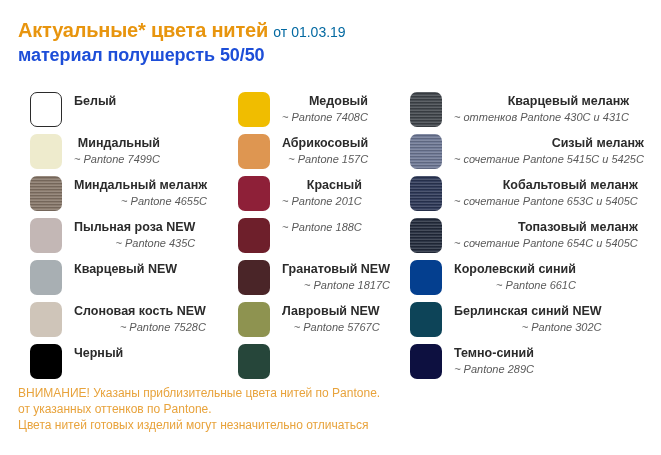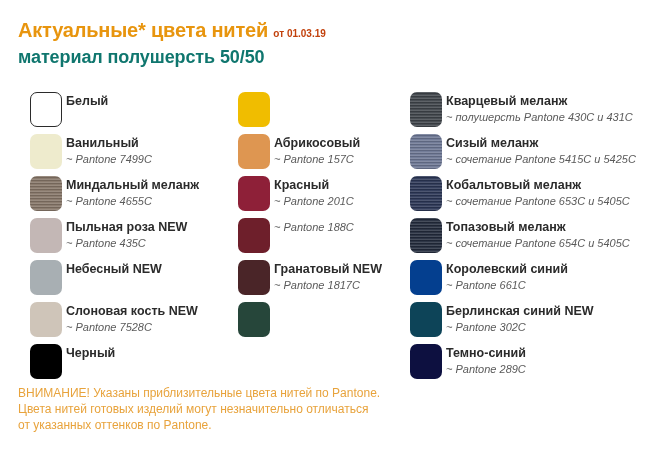--- a/index.html
+++ b/index.html
@@ -24,29 +24,29 @@
   }
   .title-line1 {
     font-size: 20px;
     font-weight: bold;
     color: #E8950E;
     letter-spacing: -0.2px;
     line-height: 24px;
     white-space: nowrap;
   }
   .title-line1 .date {
-    font-size: 10px;
-    font-weight: bold;
-    color: #c2410c;
+    font-size: 14px;
+    font-weight: normal;
+    color: #0369a1;
     letter-spacing: 0;
   }
   .title-line2 {
     font-size: 18px;
     font-weight: bold;
-    color: #0f766e;
+    color: #1d4ed8;
     line-height: 23px;
     letter-spacing: -0.1px;
     white-space: nowrap;
   }
 
   
   .columns {
     position: absolute;
     left: 0;
     top: 92px;
@@ -90,22 +90,23 @@
       rgba(255,255,255,0.16) 1px,
       rgba(0,0,0,0.13) 1px,
       rgba(0,0,0,0.13) 2px,
       rgba(255,255,255,0.05) 2px,
       rgba(255,255,255,0.05) 3px
     );
     pointer-events: none;
   }
 
   .labels {
-    margin-left: 4px;
+    margin-left: 12px;
     padding-top: 1px;
+    text-align: right;
   }
   .name {
     font-size: 12.5px;
     font-weight: bold;
     color: #2B2B2B;
     line-height: 16px;
     white-space: nowrap;
   }
   .pantone {
     font-size: 11px;
@@ -143,61 +144,65 @@
   <div class="column col-1">
       <div class="swatch-row">
         <div class="swatch outlined" style="background-color: rgb(255, 255, 255);"></div>
         <div class="labels">
           <div class="name">Белый</div>
         </div>
       </div>
       <div class="swatch-row">
         <div class="swatch" style="background-color: rgb(238, 235, 205);"></div>
         <div class="labels">
-          <div class="name">Ванильный</div>
+          <div class="name">Миндальный</div>
           <div class="pantone">~ Pantone 7499C</div>
         </div>
       </div>
       <div class="swatch-row">
         <div class="swatch melange" style="background-color: rgb(133, 117, 103);"></div>
         <div class="labels">
           <div class="name">Миндальный меланж</div>
           <div class="pantone">~ Pantone 4655C</div>
         </div>
       </div>
       <div class="swatch-row">
         <div class="swatch" style="background-color: rgb(195, 183, 181);"></div>
         <div class="labels">
           <div class="name">Пыльная роза NEW</div>
           <div class="pantone">~ Pantone 435C</div>
         </div>
       </div>
       <div class="swatch-row">
         <div class="swatch" style="background-color: rgb(168, 175, 179);"></div>
         <div class="labels">
-          <div class="name">Небесный NEW</div>
+          <div class="name">Кварцевый NEW</div>
         </div>
       </div>
       <div class="swatch-row">
         <div class="swatch" style="background-color: rgb(207, 197, 185);"></div>
         <div class="labels">
           <div class="name">Слоновая кость NEW</div>
           <div class="pantone">~ Pantone 7528C</div>
         </div>
       </div>
       <div class="swatch-row">
         <div class="swatch" style="background-color: rgb(0, 0, 0);"></div>
         <div class="labels">
           <div class="name">Черный</div>
         </div>
       </div>
     </div>
   <div class="column col-2">
       <div class="swatch-row">
         <div class="swatch" style="background-color: rgb(240, 189, 0);"></div>
+        <div class="labels">
+          <div class="name">Медовый</div>
+          <div class="pantone">~ Pantone 7408C</div>
+        </div>
       </div>
       <div class="swatch-row">
         <div class="swatch" style="background-color: rgb(222, 150, 81);"></div>
         <div class="labels">
           <div class="name">Абрикосовый</div>
           <div class="pantone">~ Pantone 157C</div>
         </div>
       </div>
       <div class="swatch-row">
         <div class="swatch" style="background-color: rgb(142, 32, 56);"></div>
@@ -213,29 +218,36 @@
         </div>
       </div>
       <div class="swatch-row">
         <div class="swatch" style="background-color: rgb(74, 37, 40);"></div>
         <div class="labels">
           <div class="name">Гранатовый NEW</div>
           <div class="pantone">~ Pantone 1817C</div>
         </div>
       </div>
       <div class="swatch-row">
+        <div class="swatch" style="background-color: rgb(142, 147, 80);"></div>
+        <div class="labels">
+          <div class="name">Лавровый NEW</div>
+          <div class="pantone">~ Pantone 5767C</div>
+        </div>
+      </div>
+      <div class="swatch-row">
         <div class="swatch" style="background-color: rgb(38, 70, 58);"></div>
       </div>
     </div>
   <div class="column col-3">
       <div class="swatch-row">
         <div class="swatch melange" style="background-color: rgb(63, 68, 74);"></div>
         <div class="labels">
           <div class="name">Кварцевый меланж</div>
-          <div class="pantone">~ полушерсть Pantone 430C и 431C</div>
+          <div class="pantone">~ оттенков Pantone 430C и 431C</div>
         </div>
       </div>
       <div class="swatch-row">
         <div class="swatch melange" style="background-color: rgb(108, 118, 147);"></div>
         <div class="labels">
           <div class="name">Сизый меланж</div>
           <div class="pantone">~ сочетание Pantone 5415C и 5425C</div>
         </div>
       </div>
       <div class="swatch-row">
@@ -271,15 +283,15 @@
         <div class="labels">
           <div class="name">Темно-синий</div>
           <div class="pantone">~ Pantone 289C</div>
         </div>
       </div>
     </div>
 </div>
 
 <div class="notice">
   <div>ВНИМАНИЕ! Указаны приблизительные цвета нитей по Pantone.</div>
+  <div>от указанных оттенков по Pantone.</div>
   <div>Цвета нитей готовых изделий могут незначительно отличаться</div>
-  <div>от указанных оттенков по Pantone.</div>
 </div>
 
 </body></html>

